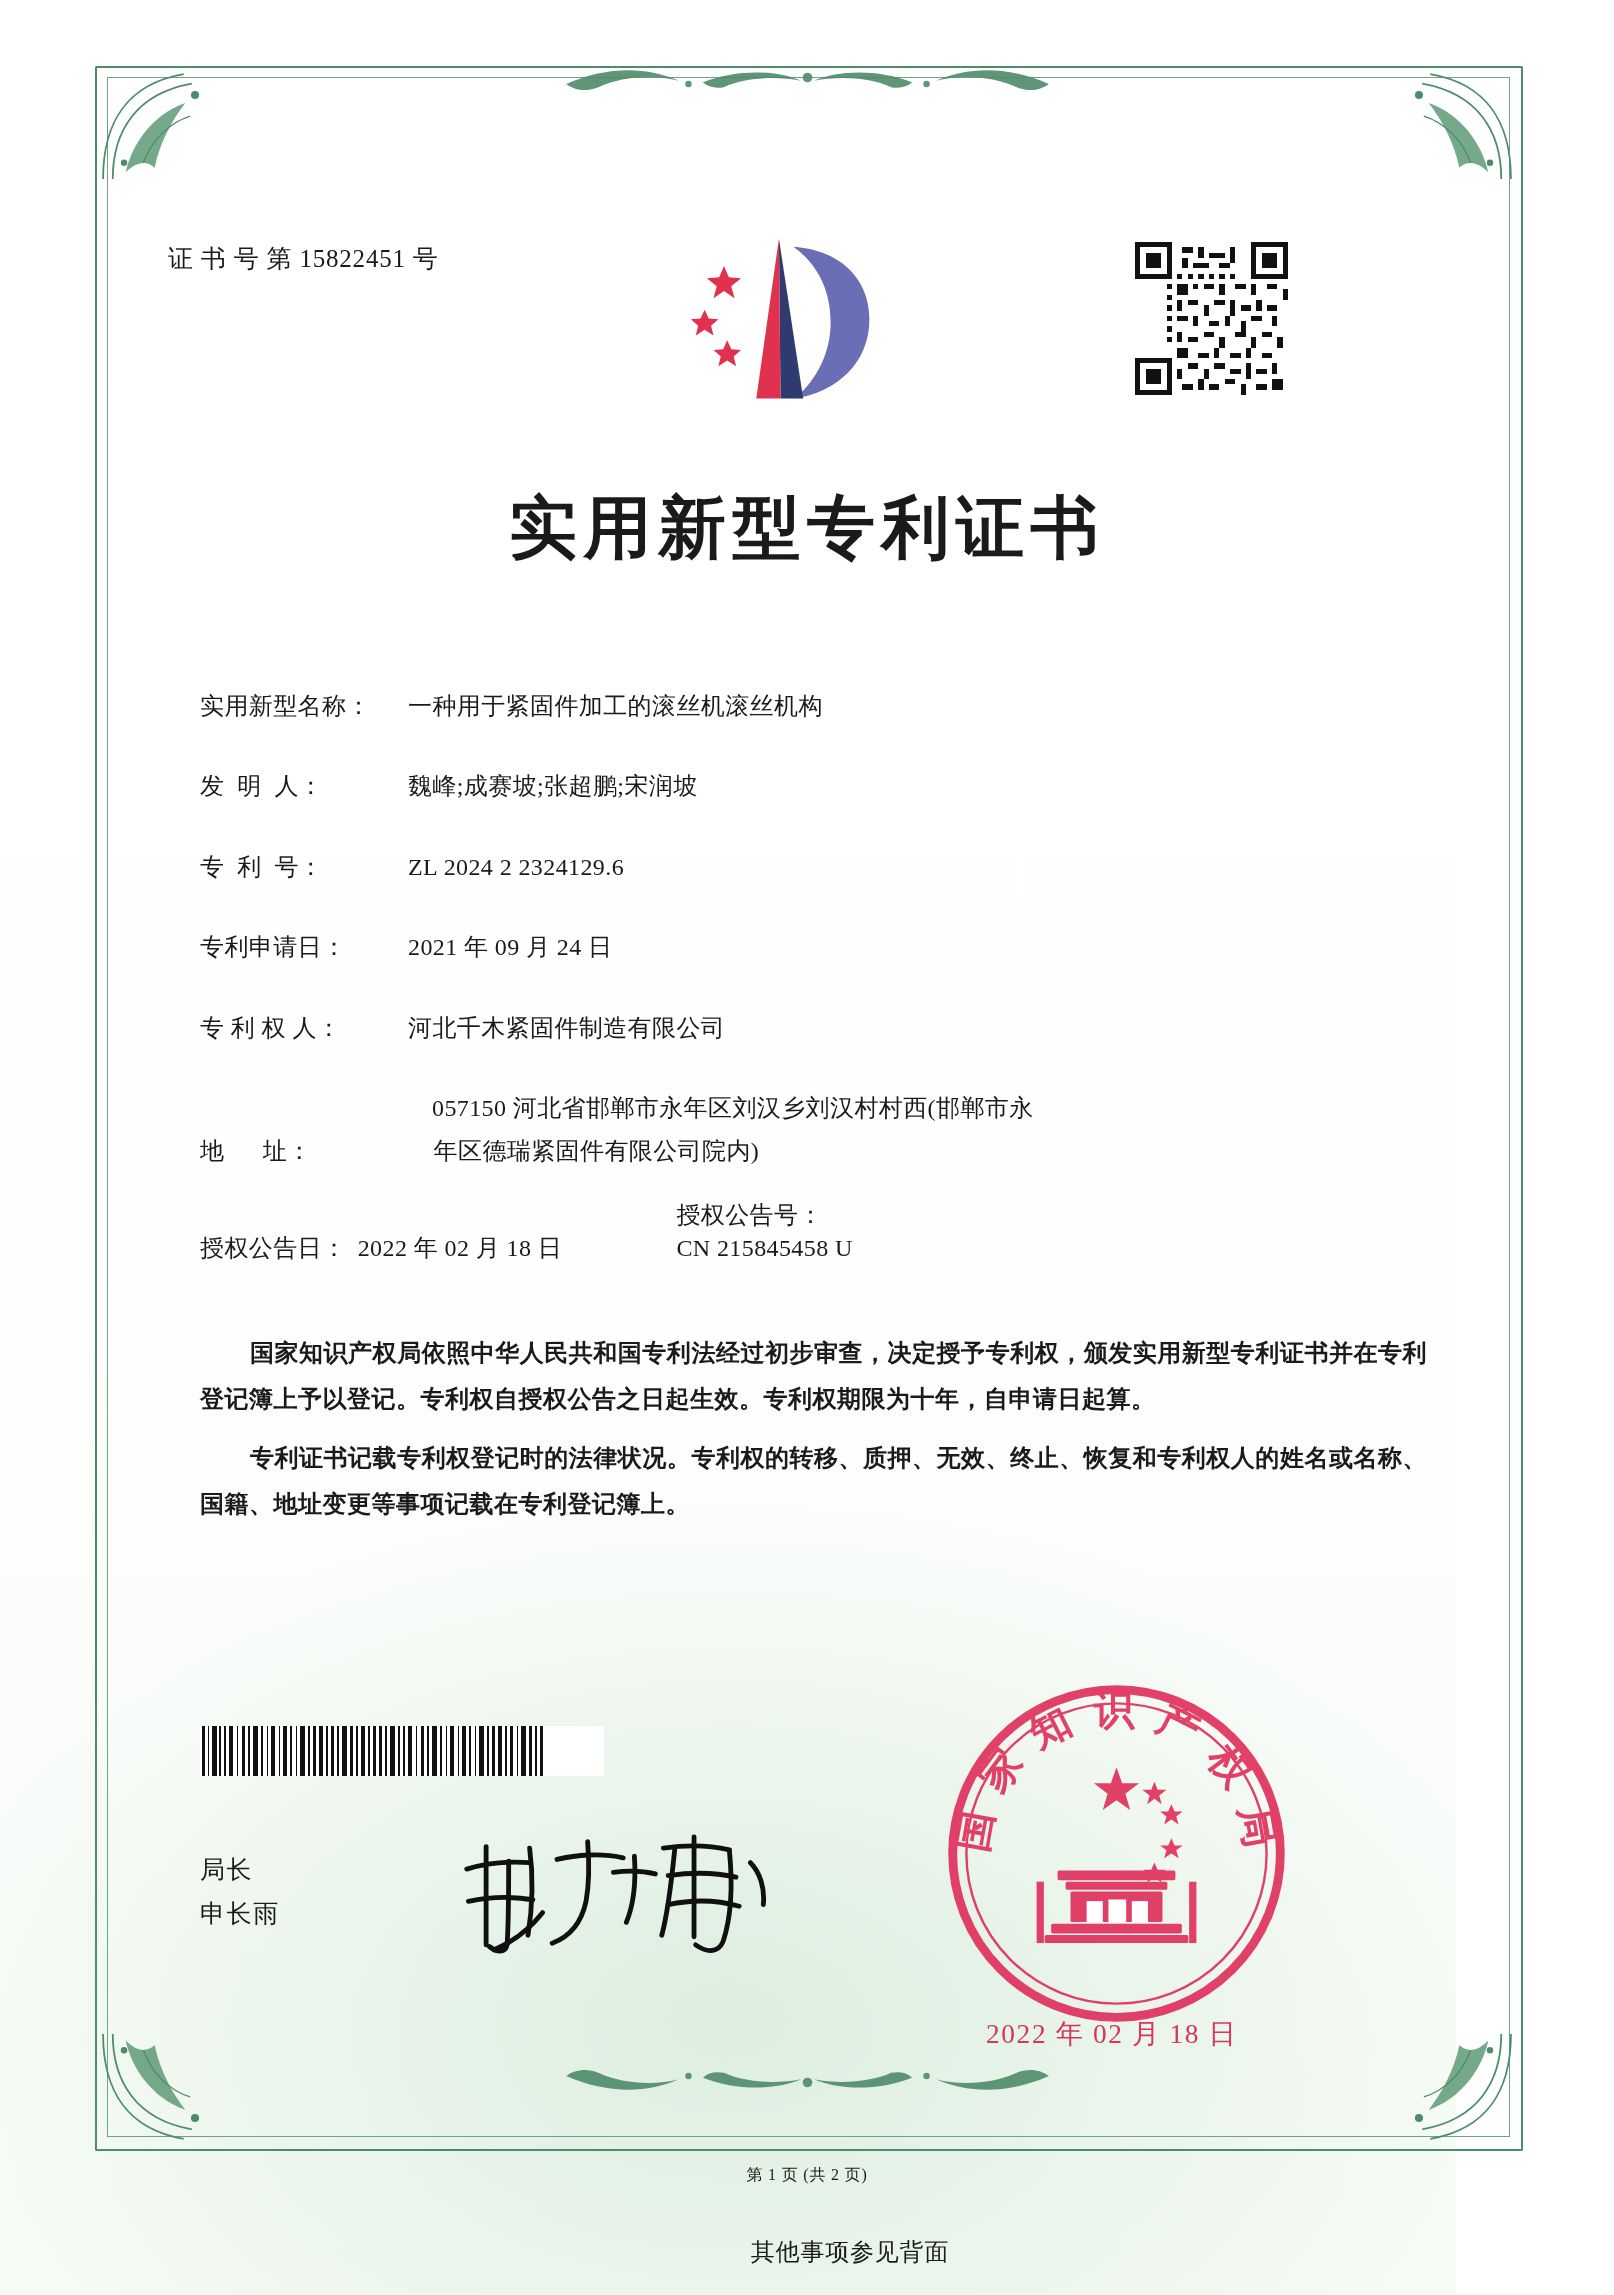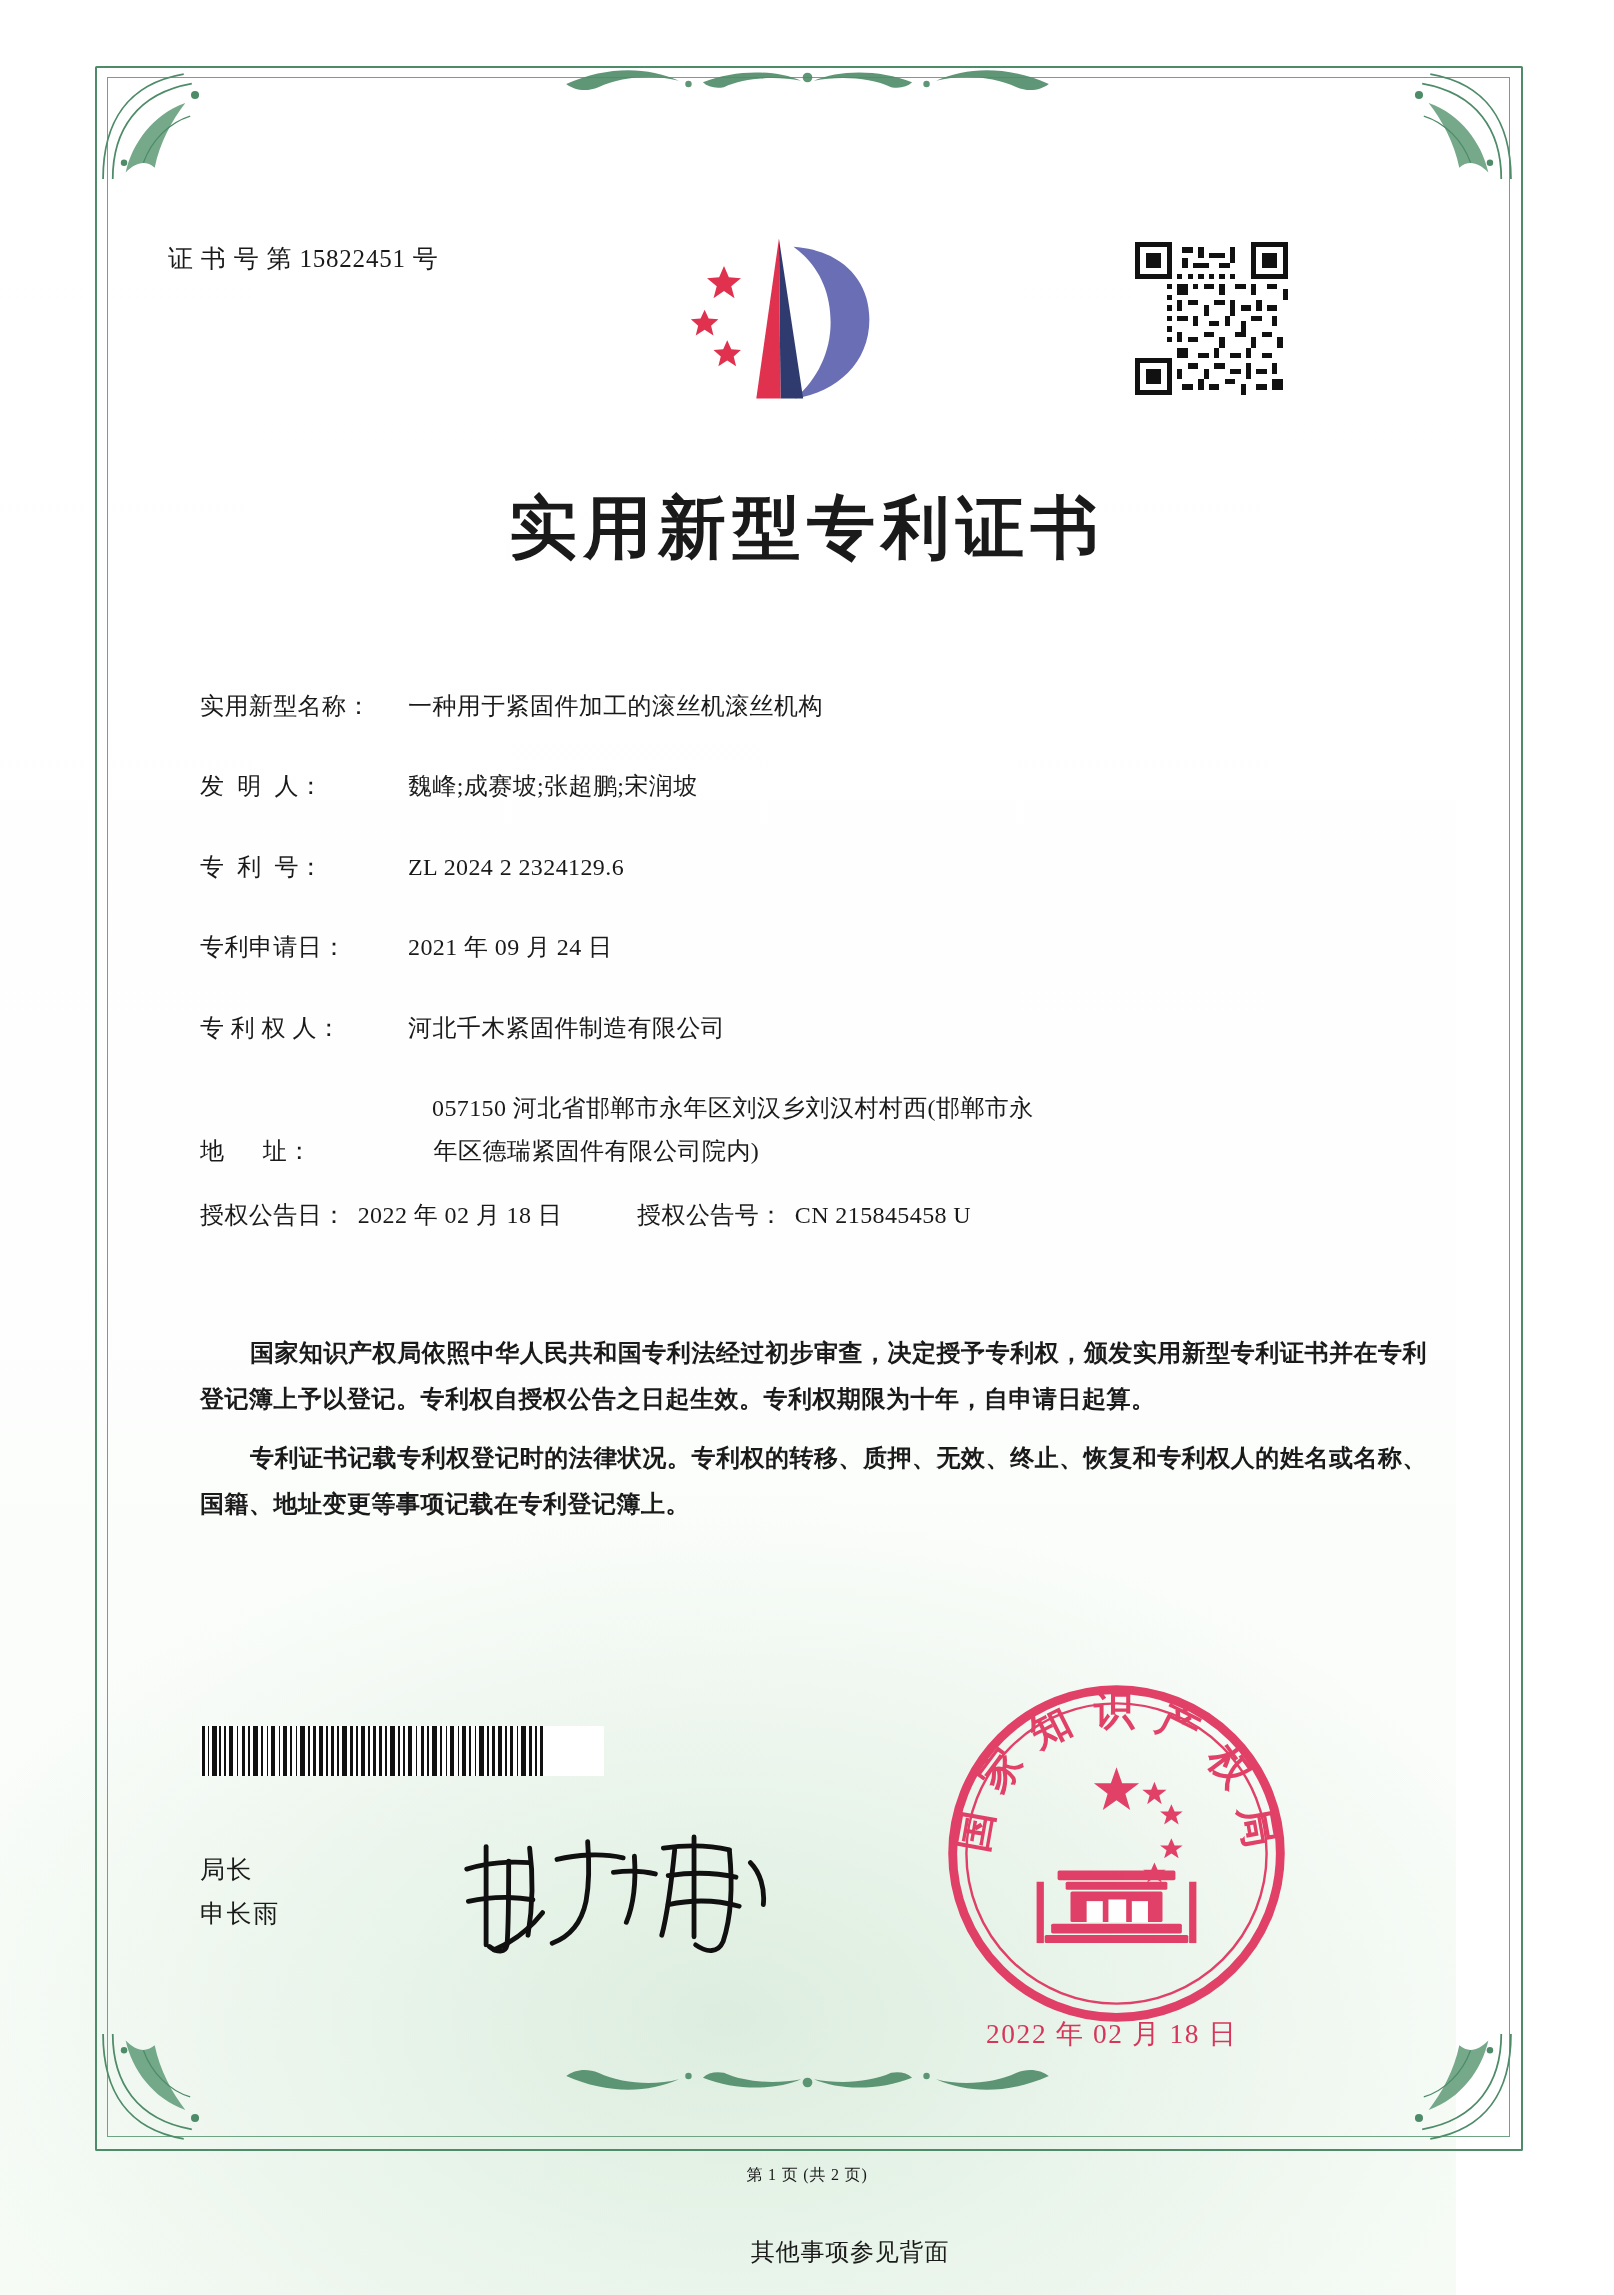--- a/index.html
+++ b/index.html
@@ -126,21 +126,21 @@
   }
   .frow.addr { margin-bottom: 32px; gap: 24px; }
 
   .frow.dual {
     margin-bottom: 0;
   }
   .dual .seg {
     display: flex;
     align-items: baseline;
   }
-  .dual .seg.second { margin-left: 75px; }
+  .dual .seg.second { margin-left: 103px; flex-direction: column; }
   .dual .dlabel {
     white-space: pre;
     letter-spacing: 0.4px;
   }
   .dual .dvalue {
     margin-left: 11.3px;
     letter-spacing: 0.4px;
   }
 
   

